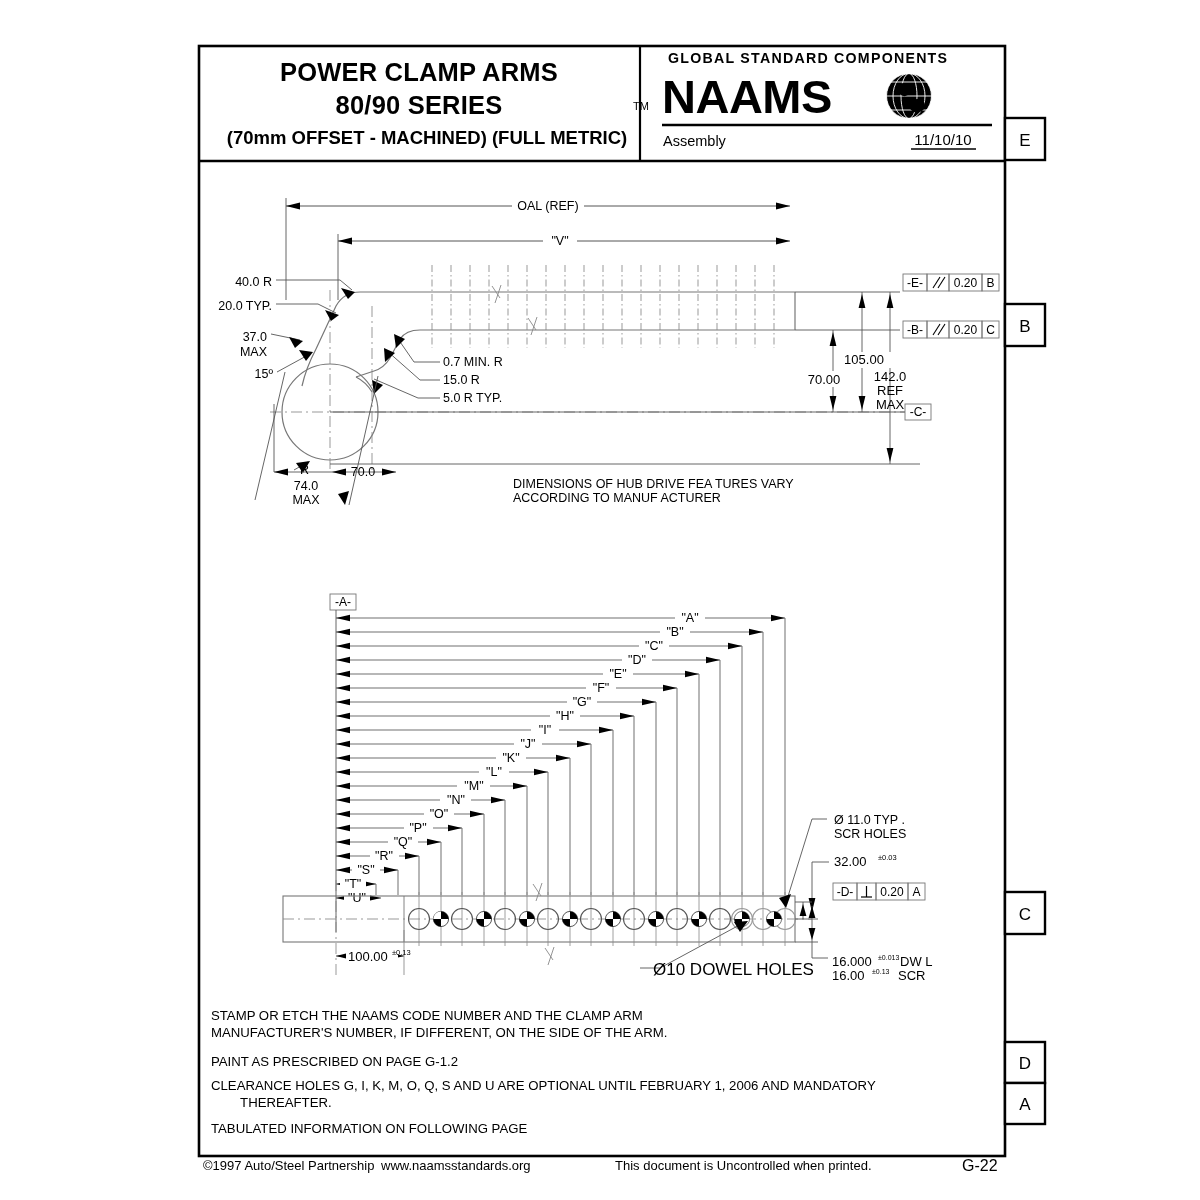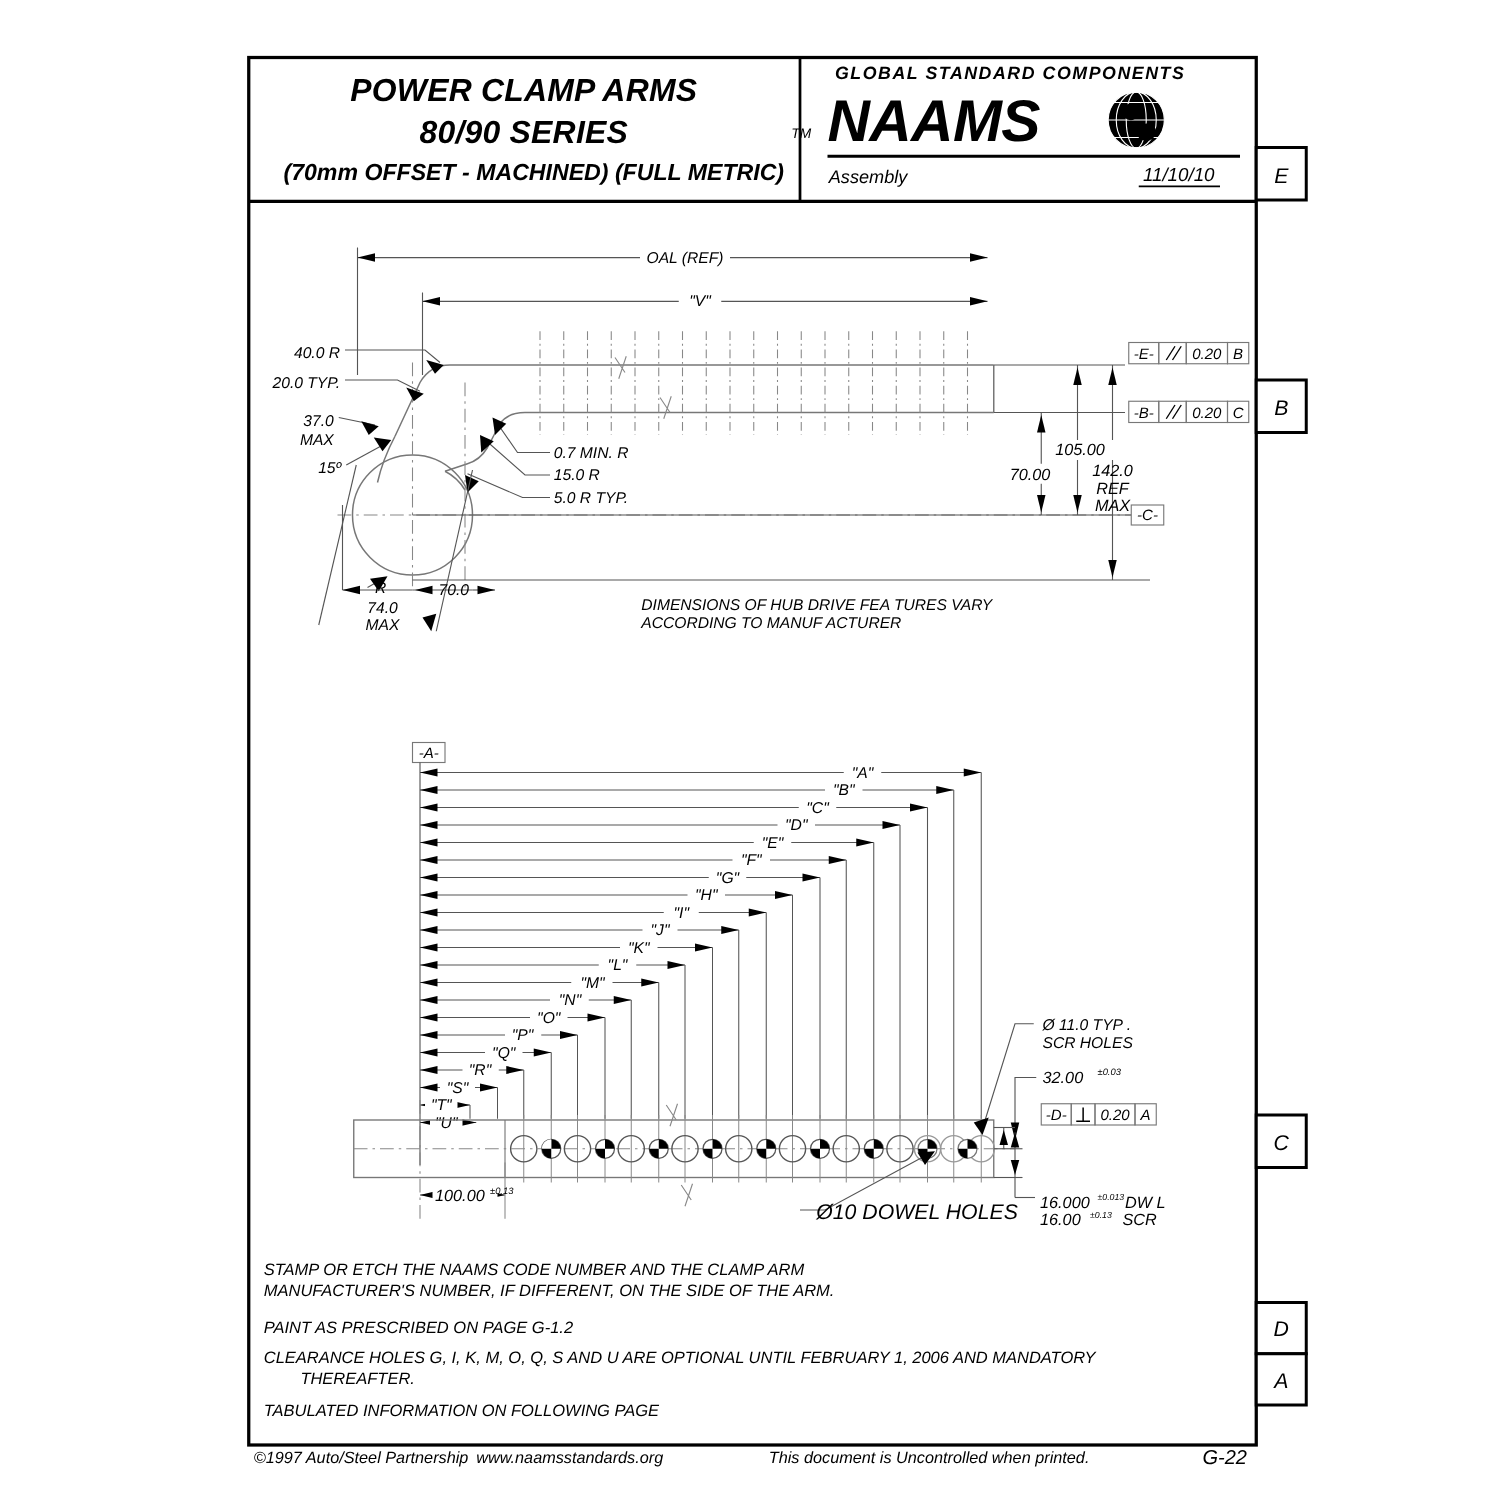--- a/index.html
+++ b/index.html
@@ -1,17 +1,17 @@
 <!DOCTYPE html>
 <html><head>
 <meta charset="utf-8">
 <style>
   html,body{margin:0;padding:0;background:#fff;}
   body{width:1200px;height:1200px;font-family:"Liberation Sans",sans-serif;color:#000;}
-  #page{position:relative;width:1200px;height:1200px;overflow:hidden;font-style:italic;}
+  #page{position:relative;width:1200px;height:1200px;overflow:hidden;}
   svg{display:block;}
   .t{font-family:"Liberation Sans",sans-serif;fill:#000;}
 </style>
 </head>
 <body>
 
 <div id="page">
 <svg id="sheet" width="1200" height="1200" viewBox="0 0 1200 1200">
   <rect x="0" y="0" width="1200" height="1200" fill="#ffffff"></rect>
 

